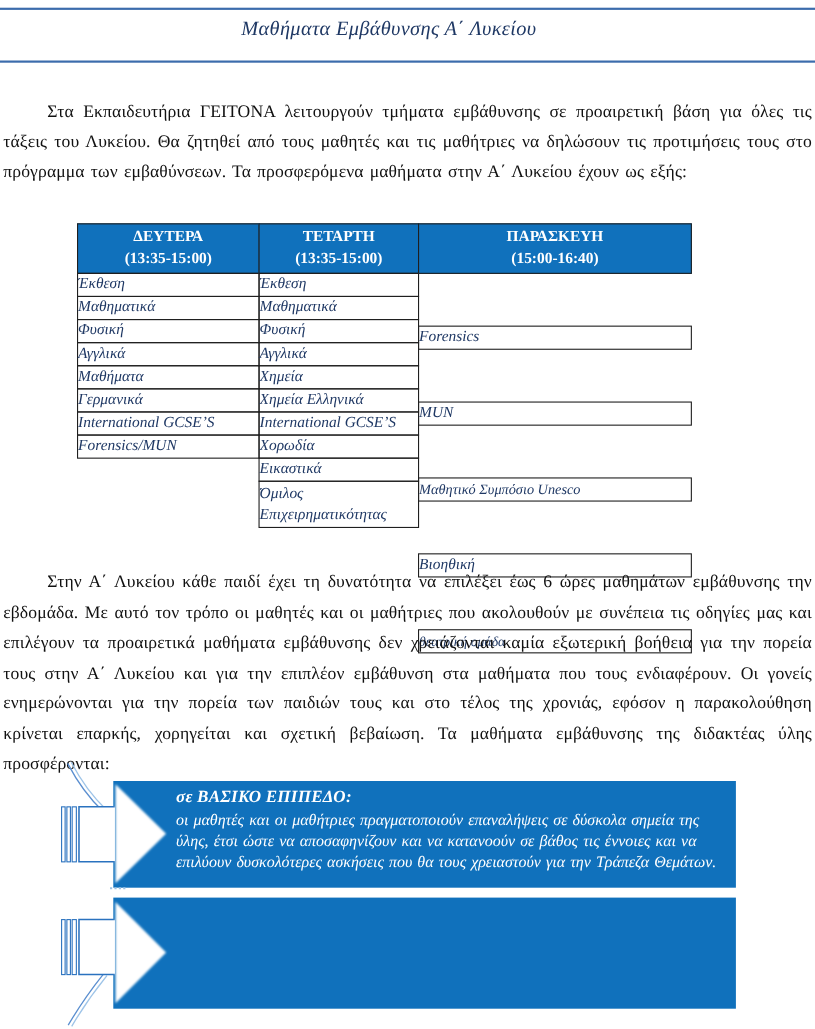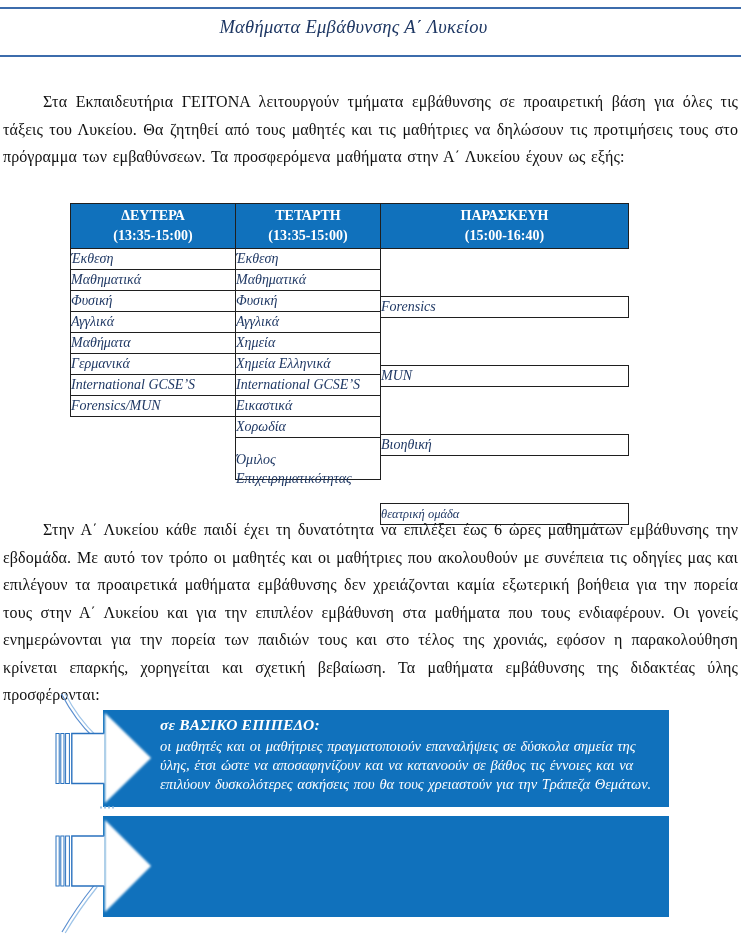--- a/index.html
+++ b/index.html
@@ -30,21 +30,21 @@
   .col3{width:249px;margin-left:-1px;gap:48px;}
   .th{
     box-sizing:border-box;height:46px;border:1px solid #1f1f1f;background:#1071bc;
     color:#ffffff;font-weight:bold;font-size:14px;line-height:20px;text-align:center;
     display:flex;flex-direction:column;justify-content:center;
   }
   .td{
     box-sizing:border-box;height:22px;margin-top:-1px;border:1px solid #1f1f1f;
     color:#1f3864;font-style:italic;font-size:14px;line-height:20px;text-align:left;
   }
-  .td.c-tall{height:43px;line-height:19px;padding-top:12px;}
+  .td.c-tall{height:43px;line-height:19px;padding-top:2px;}
   .td.c-sm1{font-size:13px;}
   .td.c-sm2{font-size:12.5px;}
 
   
   .banner{
     position:absolute;left:103px;width:566px;box-sizing:border-box;
     background:#1071bc;color:#ffffff;padding:5px 14px 0 57px;
   }
   .banner1{top:710px;height:97px;}
   .banner2{top:816px;height:101px;}
@@ -91,31 +91,32 @@
         <span>ΤΕΤΑΡΤΗ</span>
         <span>(13:35-15:00)</span>
       </div>
       <div class="td">Έκθεση</div>
       <div class="td">Μαθηματικά</div>
       <div class="td">Φυσική</div>
       <div class="td">Αγγλικά</div>
       <div class="td">Χημεία</div>
       <div class="td">Χημεία Ελληνικά</div>
       <div class="td">International GCSE’S</div>
+      <div class="td">Χορωδία</div>
       <div class="td">Εικαστικά</div>
-      <div class="td">Χορωδία</div>
       <div class="td c-tall">Όμιλος Επιχειρηματικότητας</div>
     </div>
     <div class="col col3">
       <div class="th">
         <span>ΠΑΡΑΣΚΕΥΗ</span>
         <span>(15:00-16:40)</span>
       </div>
       <div class="td">Forensics</div>
       <div class="td">MUN</div>
+      <div class="td c-sm1">Μαθητικό Συμπόσιο Unesco</div>
       <div class="td">Βιοηθική</div>
       <div class="td c-sm2">θεατρική ομάδα</div>
     </div>
   </div>
 
   <p class="para" id="para2">Στην Α΄ Λυκείου κάθε παιδί έχει τη δυνατότητα να επιλέξει έως 6 ώρες μαθημάτων εμβάθυνσης την εβδομάδα. Με αυτό τον τρόπο οι μαθητές και οι μαθήτριες που ακολουθούν με συνέπεια τις οδηγίες μας και επιλέγουν τα προαιρετικά μαθήματα εμβάθυνσης δεν χρειάζονται καμία εξωτερική βοήθεια για την πορεία τους στην Α΄ Λυκείου και για την επιπλέον εμβάθυνση στα μαθήματα που τους ενδιαφέρουν. Οι γονείς ενημερώνονται για την πορεία των παιδιών τους και στο τέλος της χρονιάς, εφόσον η παρακολούθηση κρίνεται επαρκής, χορηγείται και σχετική βεβαίωση. Τα μαθήματα εμβάθυνσης της διδακτέας ύλης προσφέρονται:</p>
 
   <div class="banner banner1">
     <div class="banner-heading">σε ΒΑΣΙΚΟ ΕΠΙΠΕΔΟ:</div>
     <div class="banner-body">οι μαθητές και οι μαθήτριες πραγματοποιούν επαναλήψεις σε δύσκολα σημεία της ύλης, έτσι ώστε να αποσαφηνίζουν και να κατανοούν σε βάθος τις έννοιες και να επιλύουν δυσκολότερες ασκήσεις που θα τους χρειαστούν για την Τράπεζα Θεμάτων.</div>

